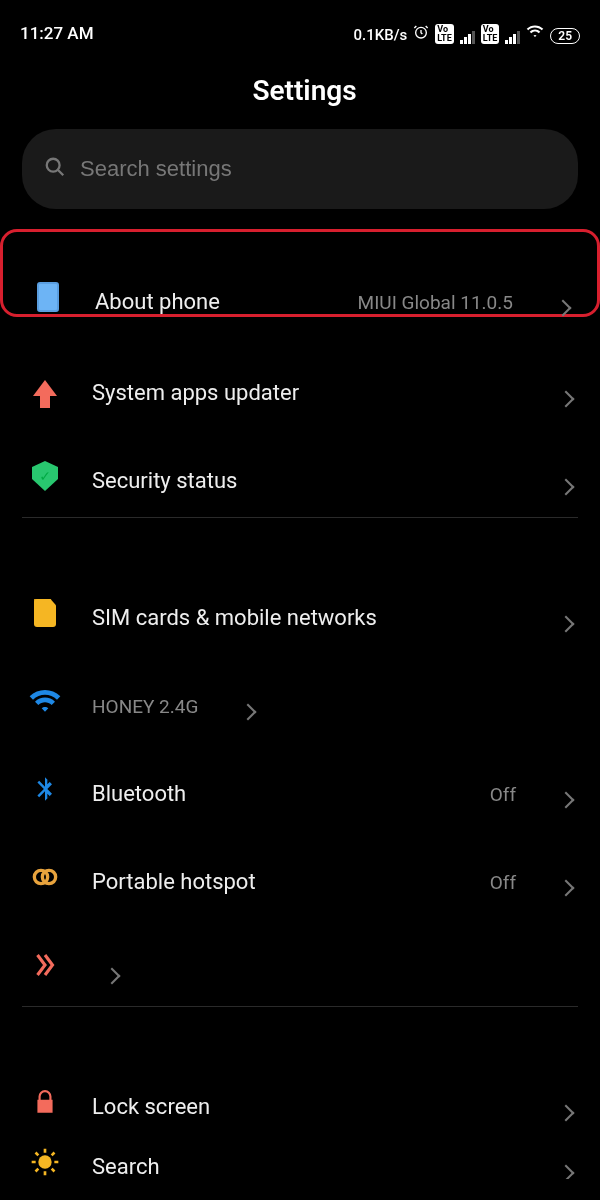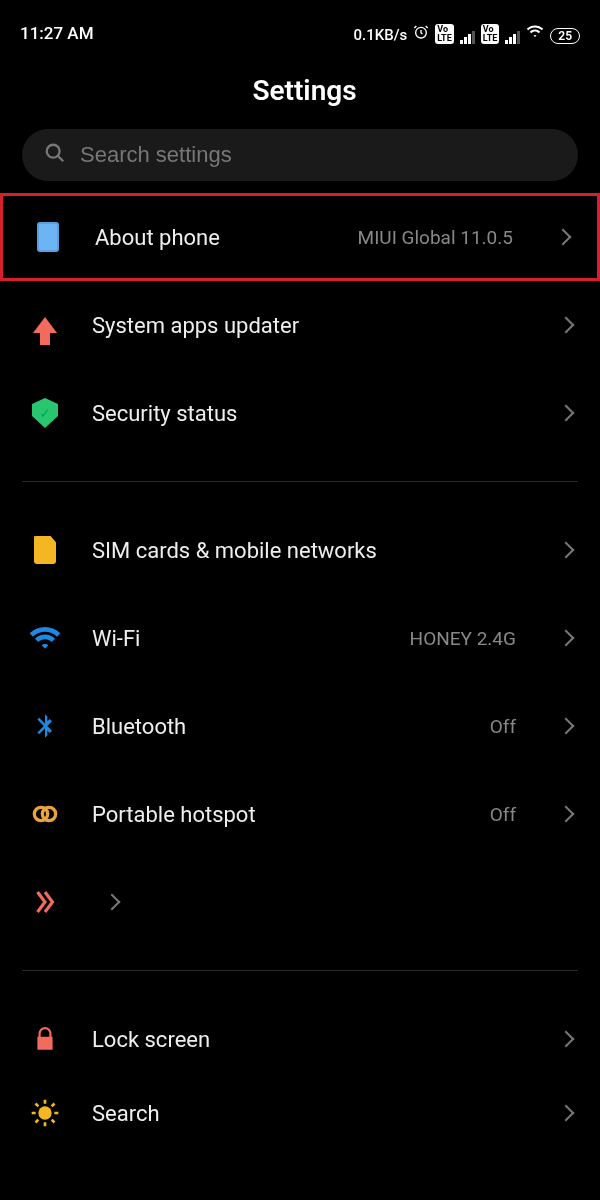--- a/index.html
+++ b/index.html
@@ -64,46 +64,47 @@
   .page-title {
     text-align: center;
     font-size: 28px;
     font-weight: 600;
     margin: 24px 0 22px;
     padding-left: 9px;
   }
   
   
   .search-bar {
-    margin: 0 22px 12px;
+    margin: 0 22px 20px;
     background: #1a1a1a;
     border-radius: 34px;
-    height: 52px;
+    height: 80px;
     display: flex;
     align-items: center;
     padding: 4px 22px;
     gap: 14px;
   }
   .search-bar input {
     background: transparent;
     border: 0;
     outline: 0;
     color: #888;
     font-size: 22px;
     flex: 1;
   }
   .search-bar input::placeholder { color: #777; }
   
   
   .row {
     display: flex;
-    align-items: center;
+    align-items: flex-end;
     padding: 0 28px;
     height: 88px;
     gap: 30px;
+    border-radius: 17px;
   }
   .row.highlight {
     border: 3px solid #d71f2e;
     height: 88px;
   }
   .row-icon {
     width: 34px;
     height: 34px;
     display: flex;
     align-items: center;
@@ -230,21 +231,20 @@
   <div class="row-label">SIM cards &amp; mobile networks</div>
   <div class="chevron"></div>
 </div>
 
 <div class="row">
   <div class="row-icon ic-wifi">
     <svg viewBox="0 0 24 24" fill="#1e88e5">
         <path d="M12 20l-2.5-2.5c1.4-1.4 3.6-1.4 5 0L12 20zm-5-5l-2.5-2.5c4.1-4.1 10.9-4.1 15 0L17 15c-2.8-2.8-7.2-2.8-10 0zm-4-4L.5 8.5c6.4-6.4 16.6-6.4 23 0L21 11c-5-5-13-5-18 0z"></path>
       </svg>
   </div>
-  <div class="row-label">Wi-Fi</div>
   <div class="row-value">HONEY 2.4G</div>
   <div class="chevron"></div>
 </div>
 
 <div class="row">
   <div class="row-icon ic-bt">
     <svg viewBox="0 0 24 24" fill="#1e88e5">
         <path d="M12 2v8L7 5 5.5 6.5 11 12l-5.5 5.5L7 19l5-5v8l6-6-4-4 4-4-6-6zm2 14l2 2-2 2v-4zm0-12l2 2-2 2V4z"></path>
       </svg>
   </div>

